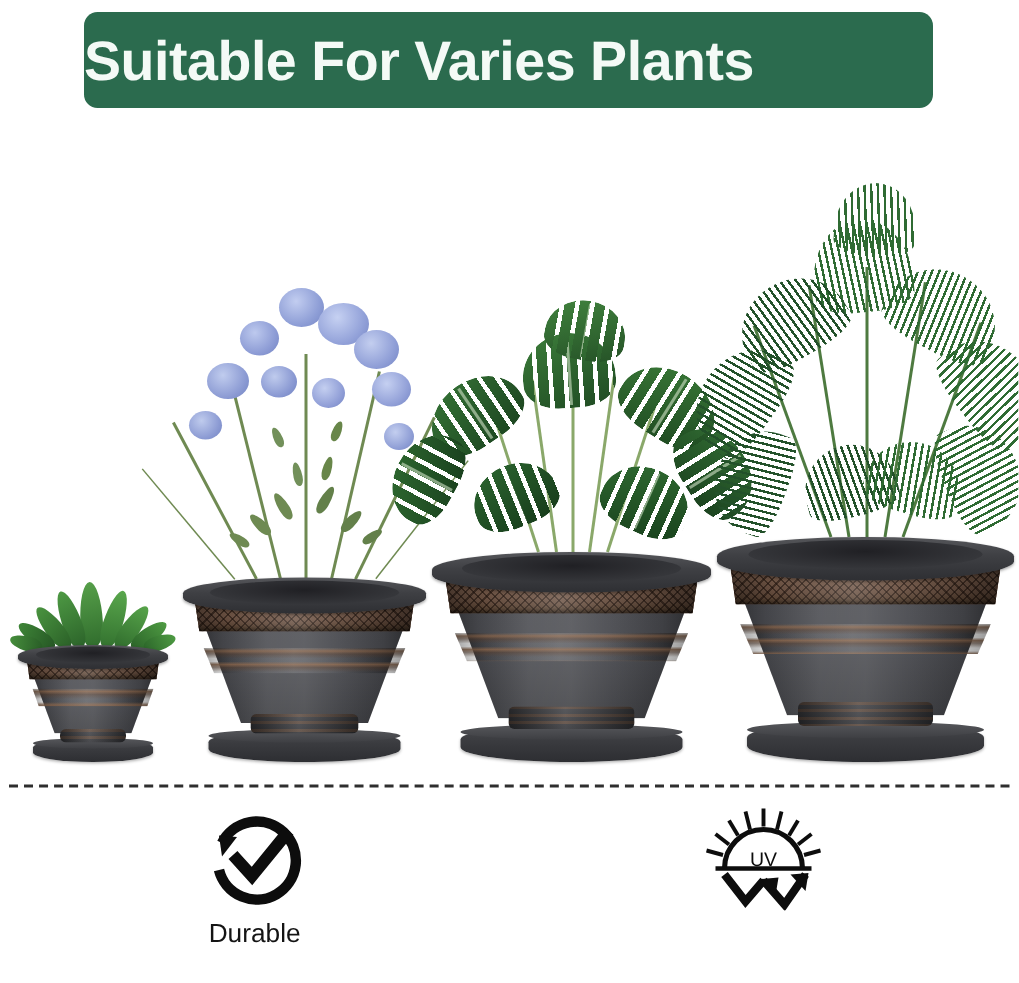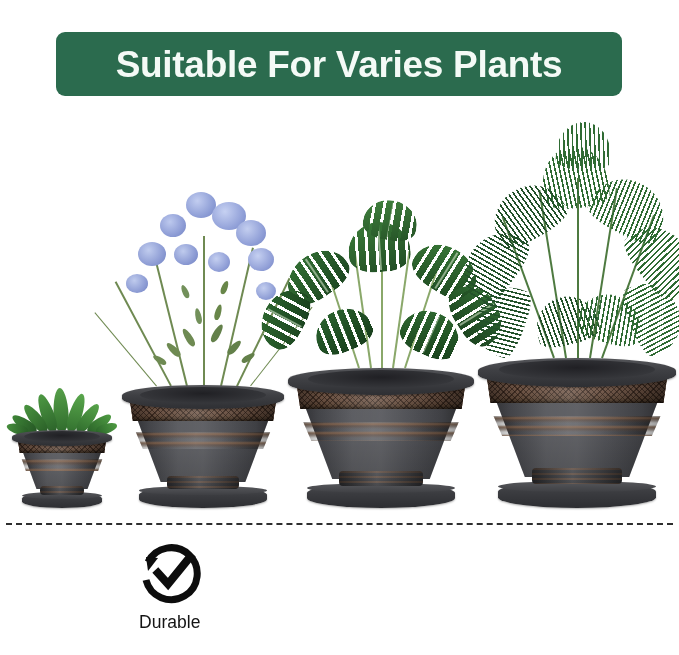--- a/index.html
+++ b/index.html
@@ -9,21 +9,21 @@
     font-family:"Liberation Sans", sans-serif;
     overflow:hidden;
     position:relative;
   }
   .page{position:relative;width:679px;height:655px;background:#fff;overflow:hidden;}
 
   
   .banner{
     position:absolute;left:56px;top:8px;width:566px;height:64px;
     background:#2b6b4e;border-radius:9px;
-    display:flex;align-items:center;justify-content:center;margin-top:24px;
+    display:flex;align-items:center;justify-content:flex-start;
   }
   .banner-title{
     color:#f4faf6;font-size:37px;font-weight:bold;
     letter-spacing:-0.3px;line-height:1;white-space:nowrap;
     font-family:"Liberation Sans", sans-serif;
   }
 
   
   .scene{position:absolute;left:0;top:78px;width:679px;height:440px;}
   .pot-group{position:absolute;bottom:10px;}
@@ -340,18 +340,40 @@
         <svg width="68" height="68" viewBox="0 0 68 68" fill="none" stroke="#0d0d0d">
           <path d="M12 24A26 26 0 1 1 10 42" stroke-width="7" stroke-linecap="butt" fill="none"></path>
           <path d="M22 20 L10 19 L12 33 Z" fill="#0d0d0d" stroke="none"></path>
           <path d="M22 35 L32 46 L54 19" stroke-width="8" stroke-linecap="square" stroke-linejoin="miter" fill="none"></path>
         </svg>
       </div>
       <div class="feature-label">Durable</div>
     </div>
 
     <div class="feature">
+      <div class="feature-icon">
+        <svg width="84" height="70" viewBox="0 0 84 70" fill="none" stroke="#0d0d0d">
+          <g stroke-width="2.6" stroke-linecap="butt">
+            <line x1="42" y1="2" x2="42" y2="14"></line>
+            <line x1="30" y1="4" x2="33" y2="16"></line>
+            <line x1="54" y1="4" x2="51" y2="16"></line>
+            <line x1="19" y1="10" x2="25" y2="20"></line>
+            <line x1="65" y1="10" x2="59" y2="20"></line>
+            <line x1="10" y1="19" x2="19" y2="26"></line>
+            <line x1="74" y1="19" x2="65" y2="26"></line>
+            <line x1="4" y1="30" x2="15" y2="33"></line>
+            <line x1="80" y1="30" x2="69" y2="33"></line>
+          </g>
+          <path d="M16 42a26 26 0 0 1 52 0" stroke-width="3.4" fill="none"></path>
+          <line x1="10" y1="42" x2="74" y2="42" stroke-width="3"></line>
+          <text x="42" y="40" font-family="Liberation Sans, sans-serif" font-size="13" fill="#0d0d0d" stroke="none" text-anchor="middle">UV</text>
+          <path d="M16 46 L30 64 L42 50" stroke-width="5.5" stroke-linecap="butt" stroke-linejoin="miter" fill="none"></path>
+          <path d="M42 50 L56 66 L70 46" stroke-width="5.5" stroke-linecap="butt" stroke-linejoin="miter" fill="none"></path>
+          <path d="M60 46 L72 45 L70 57 Z" fill="#0d0d0d" stroke="none"></path>
+          <path d="M40 49 L52 48 L50 60 Z" fill="#0d0d0d" stroke="none"></path>
+        </svg>
+      </div>
     </div>
 
 
   </div>
 
 </div>
 
 </body></html>

